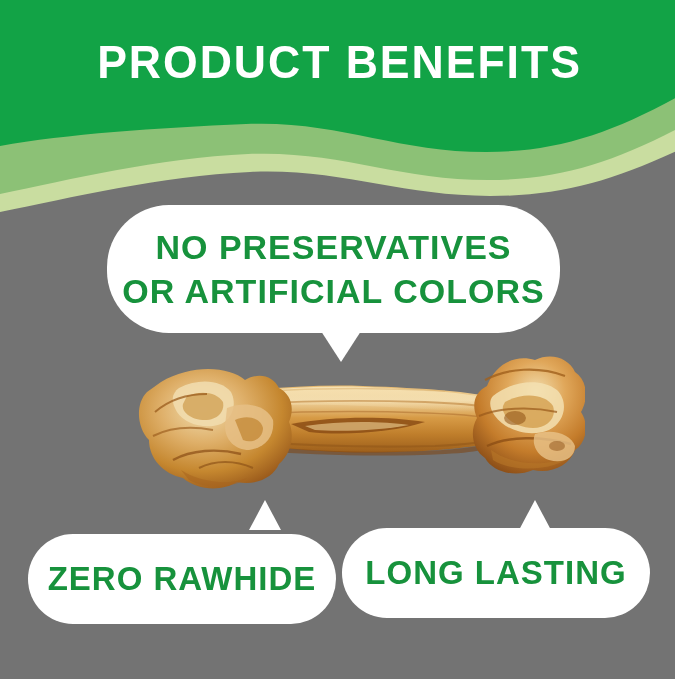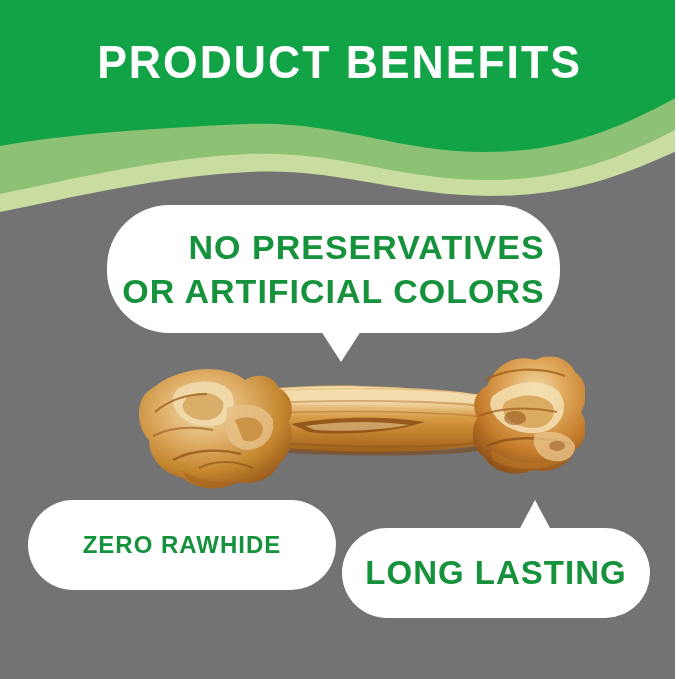--- a/index.html
+++ b/index.html
@@ -45,44 +45,44 @@
   }
 
   
   .bubble {
     position: absolute;
     background: #ffffff;
     border-radius: 64px;
     display: flex;
     align-items: center;
     justify-content: center;
-    text-align: right;
+    text-align: center;
     color: #17923c;
     font-family: "Liberation Sans Narrow", "Liberation Sans", sans-serif;
     font-weight: bold;
     letter-spacing: 1px;
     z-index: 6;
   }
 
   #bubble-top {
     left: 107px;
     top: 205px;
     width: 453px;
     height: 128px;
     font-size: 34px;
     line-height: 1.30;
     border-radius: 62px;
   }
 
   #bubble-zero {
     left: 28px;
-    top: 500px;
+    top: 534px;
     width: 308px;
     height: 90px;
-    font-size: 24px;
+    font-size: 33px;
     border-radius: 46px;
   }
 
   #bubble-long {
     left: 342px;
     top: 528px;
     width: 308px;
     height: 90px;
     font-size: 33px;
     border-radius: 46px;

